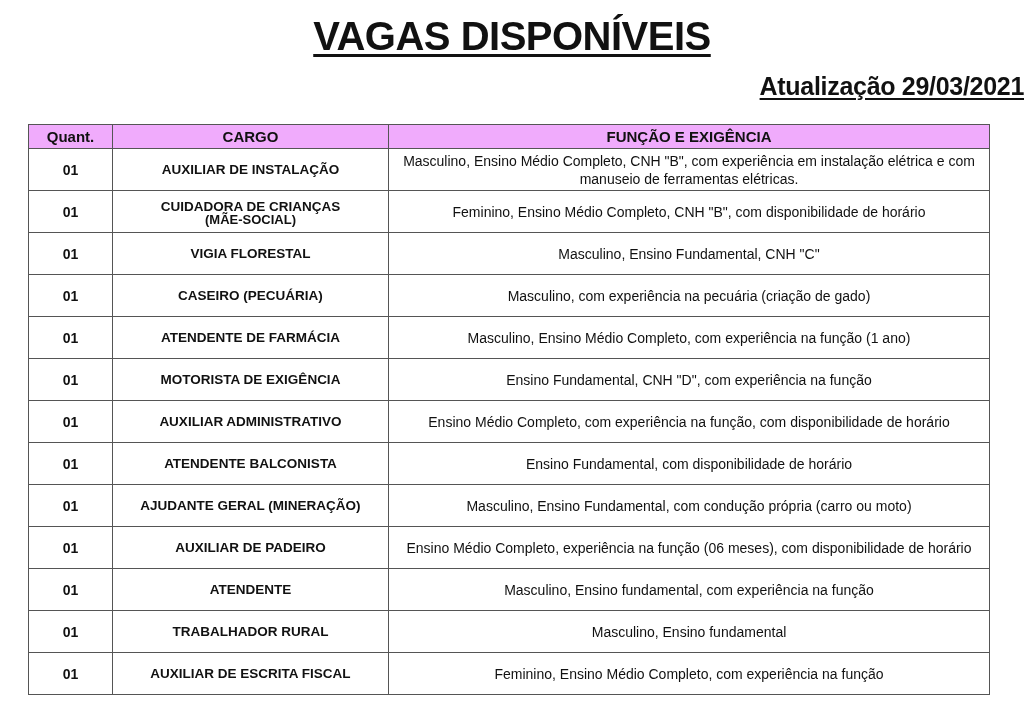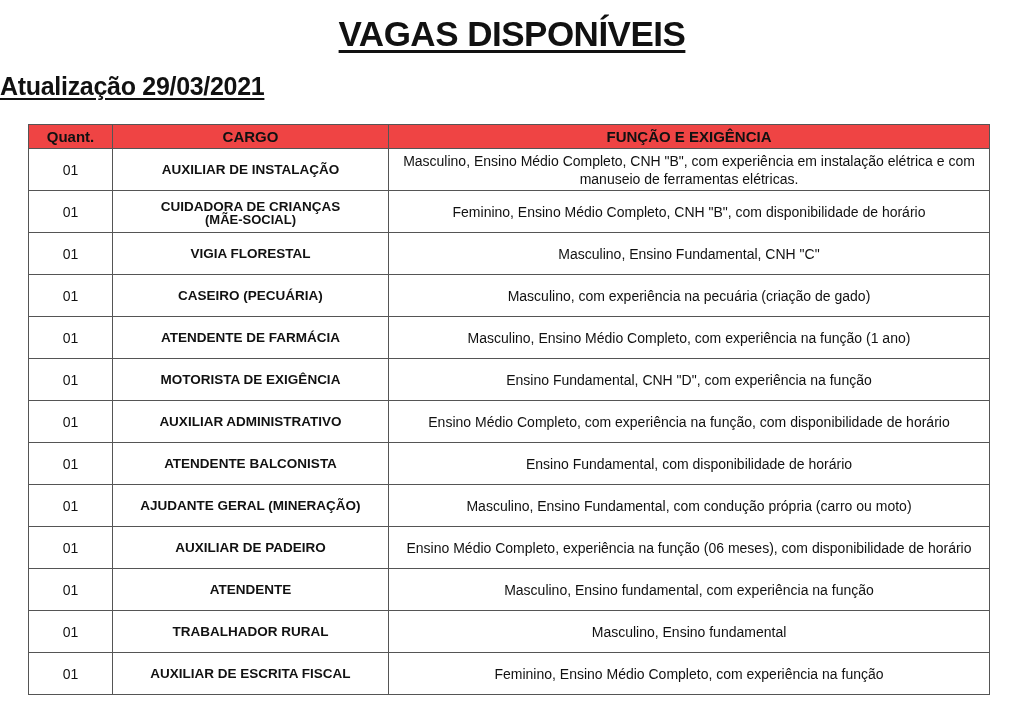--- a/index.html
+++ b/index.html
@@ -1,30 +1,30 @@
 <!DOCTYPE html>
 <html><head>
 <meta charset="utf-8">
 <style>
   html, body { margin:0; padding:0; background:#ffffff; }
   body { width:1024px; height:724px; position:relative; overflow:hidden;
          font-family:"Liberation Sans", "DejaVu Sans", sans-serif; color:#111; }
   .title { position:absolute; left:0; width:1024px; top:14px; text-align:center;
-           font-family:"Liberation Sans", sans-serif; font-weight:bold; font-size:35px;
+           font-family:"Liberation Sans", sans-serif; font-weight:bold; font-size:40px;
            letter-spacing:-0.5px; }
   .title span { text-decoration:underline; text-decoration-thickness:3px; text-underline-offset:4px; }
-  .subtitle { position:absolute; left:0; width:1024px; top:72px; text-align:left;
+  .subtitle { position:absolute; left:0; width:1024px; top:72px; text-align:right;
               font-weight:bold; font-size:25px; letter-spacing:-0.3px; }
   .subtitle span { text-decoration:underline; text-decoration-thickness:2px; text-underline-offset:3px; }
   table { position:absolute; left:28px; top:124px; width:961px; border-collapse:collapse;
           table-layout:fixed; }
   th, td { border:1px solid #555; text-align:center; vertical-align:middle; padding:0 4px; }
-  th { background:#ef4444; height:23px; font-size:15px; font-weight:bold; }
+  th { background:#f0abfc; height:23px; font-size:15px; font-weight:bold; }
   td { height:41px; font-size:14px; line-height:18px; }
-  td.q { font-weight:normal; font-size:14px; }
+  td.q { font-weight:bold; font-size:14px; }
   td.c { font-weight:bold; font-size:13.5px; }
   td.c .sub { display:block; font-size:13px; line-height:10px; }
   td.c .main { display:block; line-height:16px; }
   col.q { width:84px; } col.c { width:276px; } col.f { width:601px; }
 </style>
 </head>
 <body>
 
 <div class="title"><span>VAGAS DISPONÍVEIS</span></div>
 <div class="subtitle"><span>Atualização 29/03/2021</span></div>

